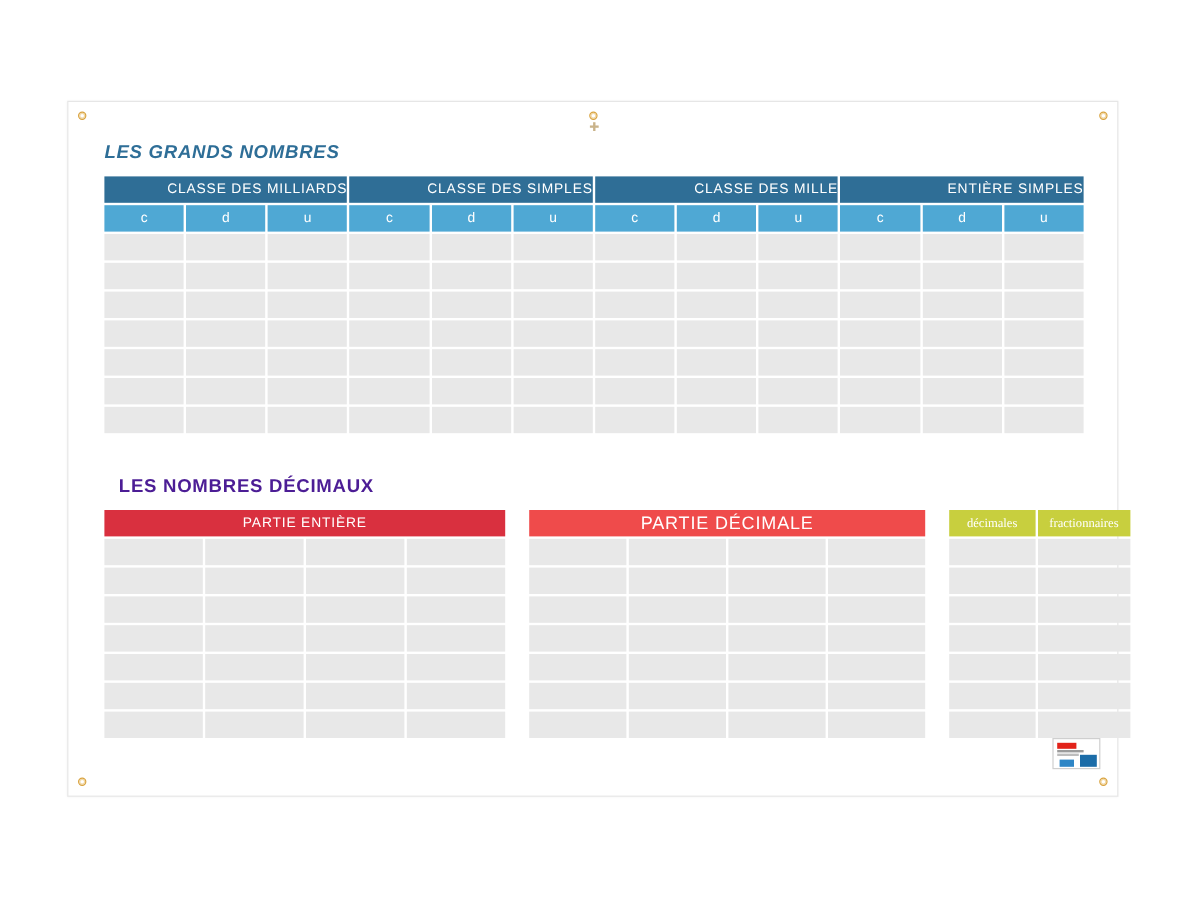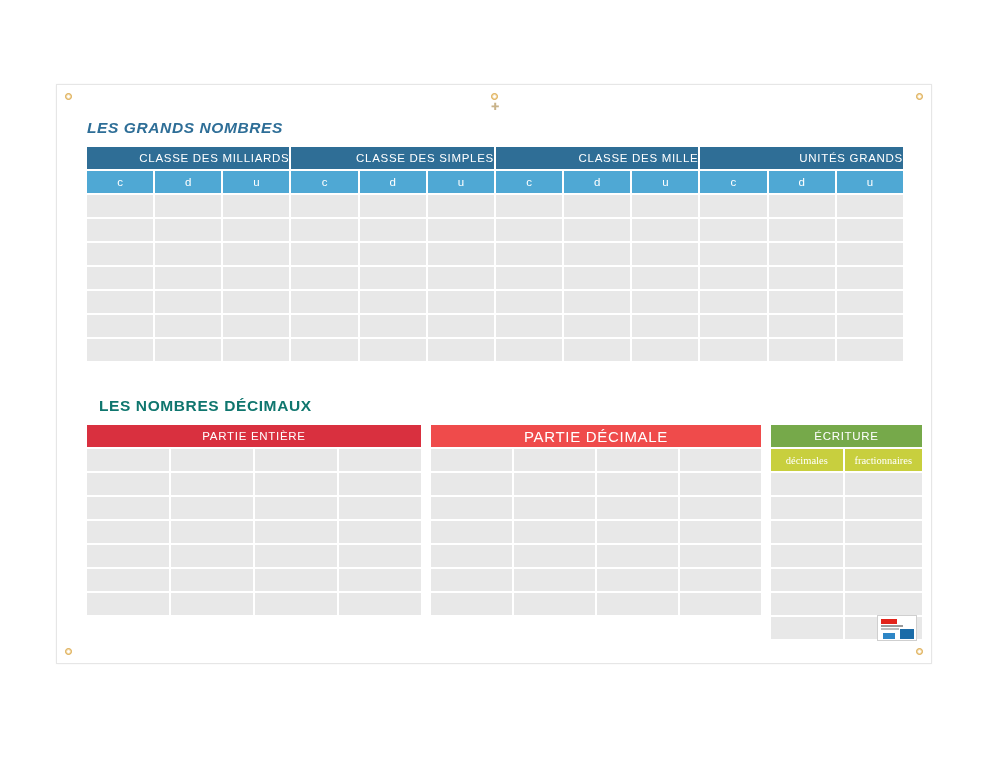--- a/index.html
+++ b/index.html
@@ -44,21 +44,21 @@
 
   .section { position: absolute; }
 
   .section-title {
     font-size: 15.5px;
     letter-spacing: 0.6px;
     font-weight: bold;
     margin: 0 0 8px 2px;
   }
   .title-blue  { color: #2e6e97; font-style: italic; }
-  .title-red   { color: #0f766e; margin-left: 14px; }
+  .title-red   { color: #4c1d95; margin-left: 14px; }
 
   table.grid {
     border-collapse: separate;
     border-spacing: 2px;
     width: 100%;
     table-layout: fixed;
   }
   table.grid td, table.grid th {
     padding: 0;
     height: 22px;
@@ -126,21 +126,21 @@
     background: #c8cf3e;
     color: #ffffff;
     font-size: 10.5px;
     text-align: center;
     height: 22px;
     font-family: Liberation Serif, serif;
   }
 
   .dec-wrap {
     display: flex;
-    gap: 6px;
+    gap: 16px;
     align-items: flex-start;
   }
   .dec-left  { flex: 0 0 338px; }
   .dec-mid   { flex: 0 0 334px; }
   .dec-right { flex: 0 0 155px; }
 
   .logo {
     position: absolute;
     right: 14px;
     bottom: 22px;
@@ -184,21 +184,21 @@
           <col style="width:8.3333%">
         <col style="width:8.3333%">
           <col style="width:8.3333%">
           <col style="width:8.3333%">
       </colgroup>
       <thead>
         <tr>
           <th class="class-head" colspan="3">CLASSE DES MILLIARDS</th>
           <th class="class-head" colspan="3">CLASSE DES SIMPLES</th>
           <th class="class-head" colspan="3">CLASSE DES MILLE</th>
-          <th class="class-head" colspan="3">UNITÉS GRANDS</th>
+          <th class="class-head" colspan="3">ENTIÈRE SIMPLES</th>
         </tr>
         <tr>
           <th class="sub-head-blue">c</th>
           <th class="sub-head-blue">d</th>
           <th class="sub-head-blue">u</th>
           <th class="sub-head-blue">c</th>
           <th class="sub-head-blue">d</th>
           <th class="sub-head-blue">u</th>
           <th class="sub-head-blue">c</th>
           <th class="sub-head-blue">d</th>
@@ -437,23 +437,20 @@
       </div>
 
       <div class="dec-right">
         <table class="grid">
           <colgroup>
               <col style="width:48%">
               <col style="width:52%">
             </colgroup>
           <thead>
             <tr>
-              <th class="part-head-green" colspan="2">ÉCRITURE</th>
-            </tr>
-            <tr>
               <th class="sub-head-olive">décimales</th>
               <th class="sub-head-olive">fractionnaires</th>
             </tr>
           </thead>
           <tbody>
               <tr>
                 <td class="cell"></td>
                 <td class="cell"></td>
               </tr>
               <tr>

